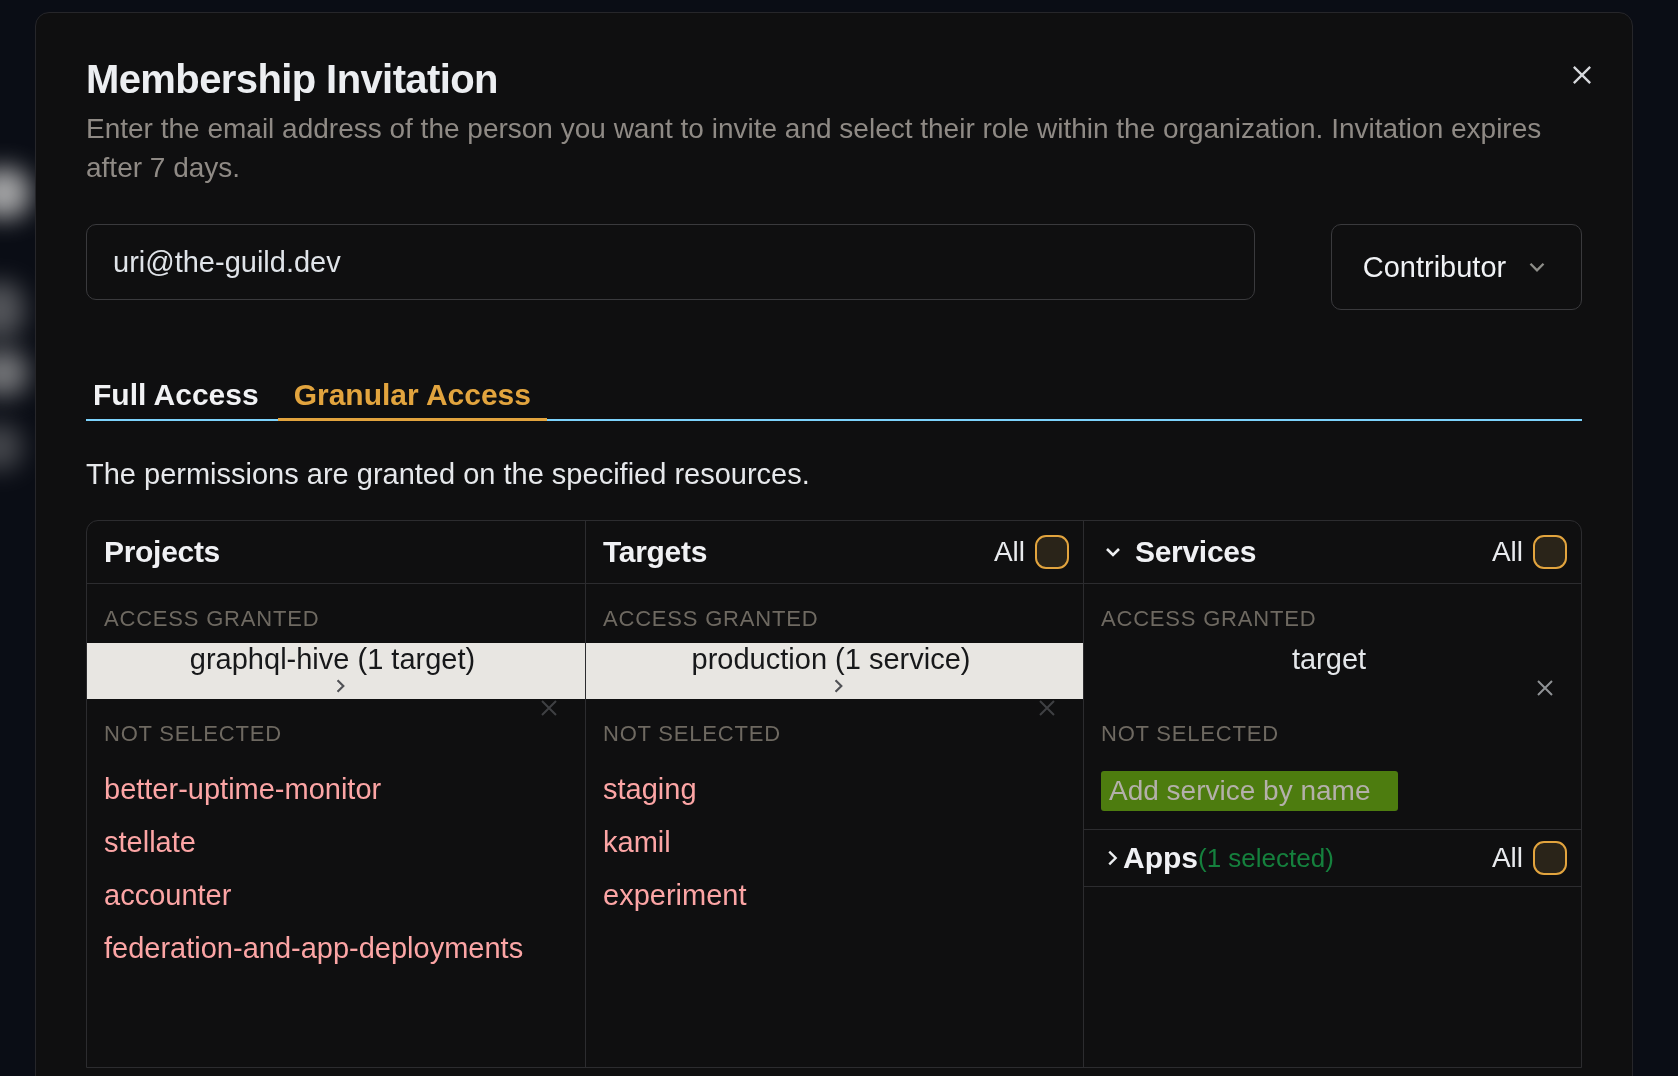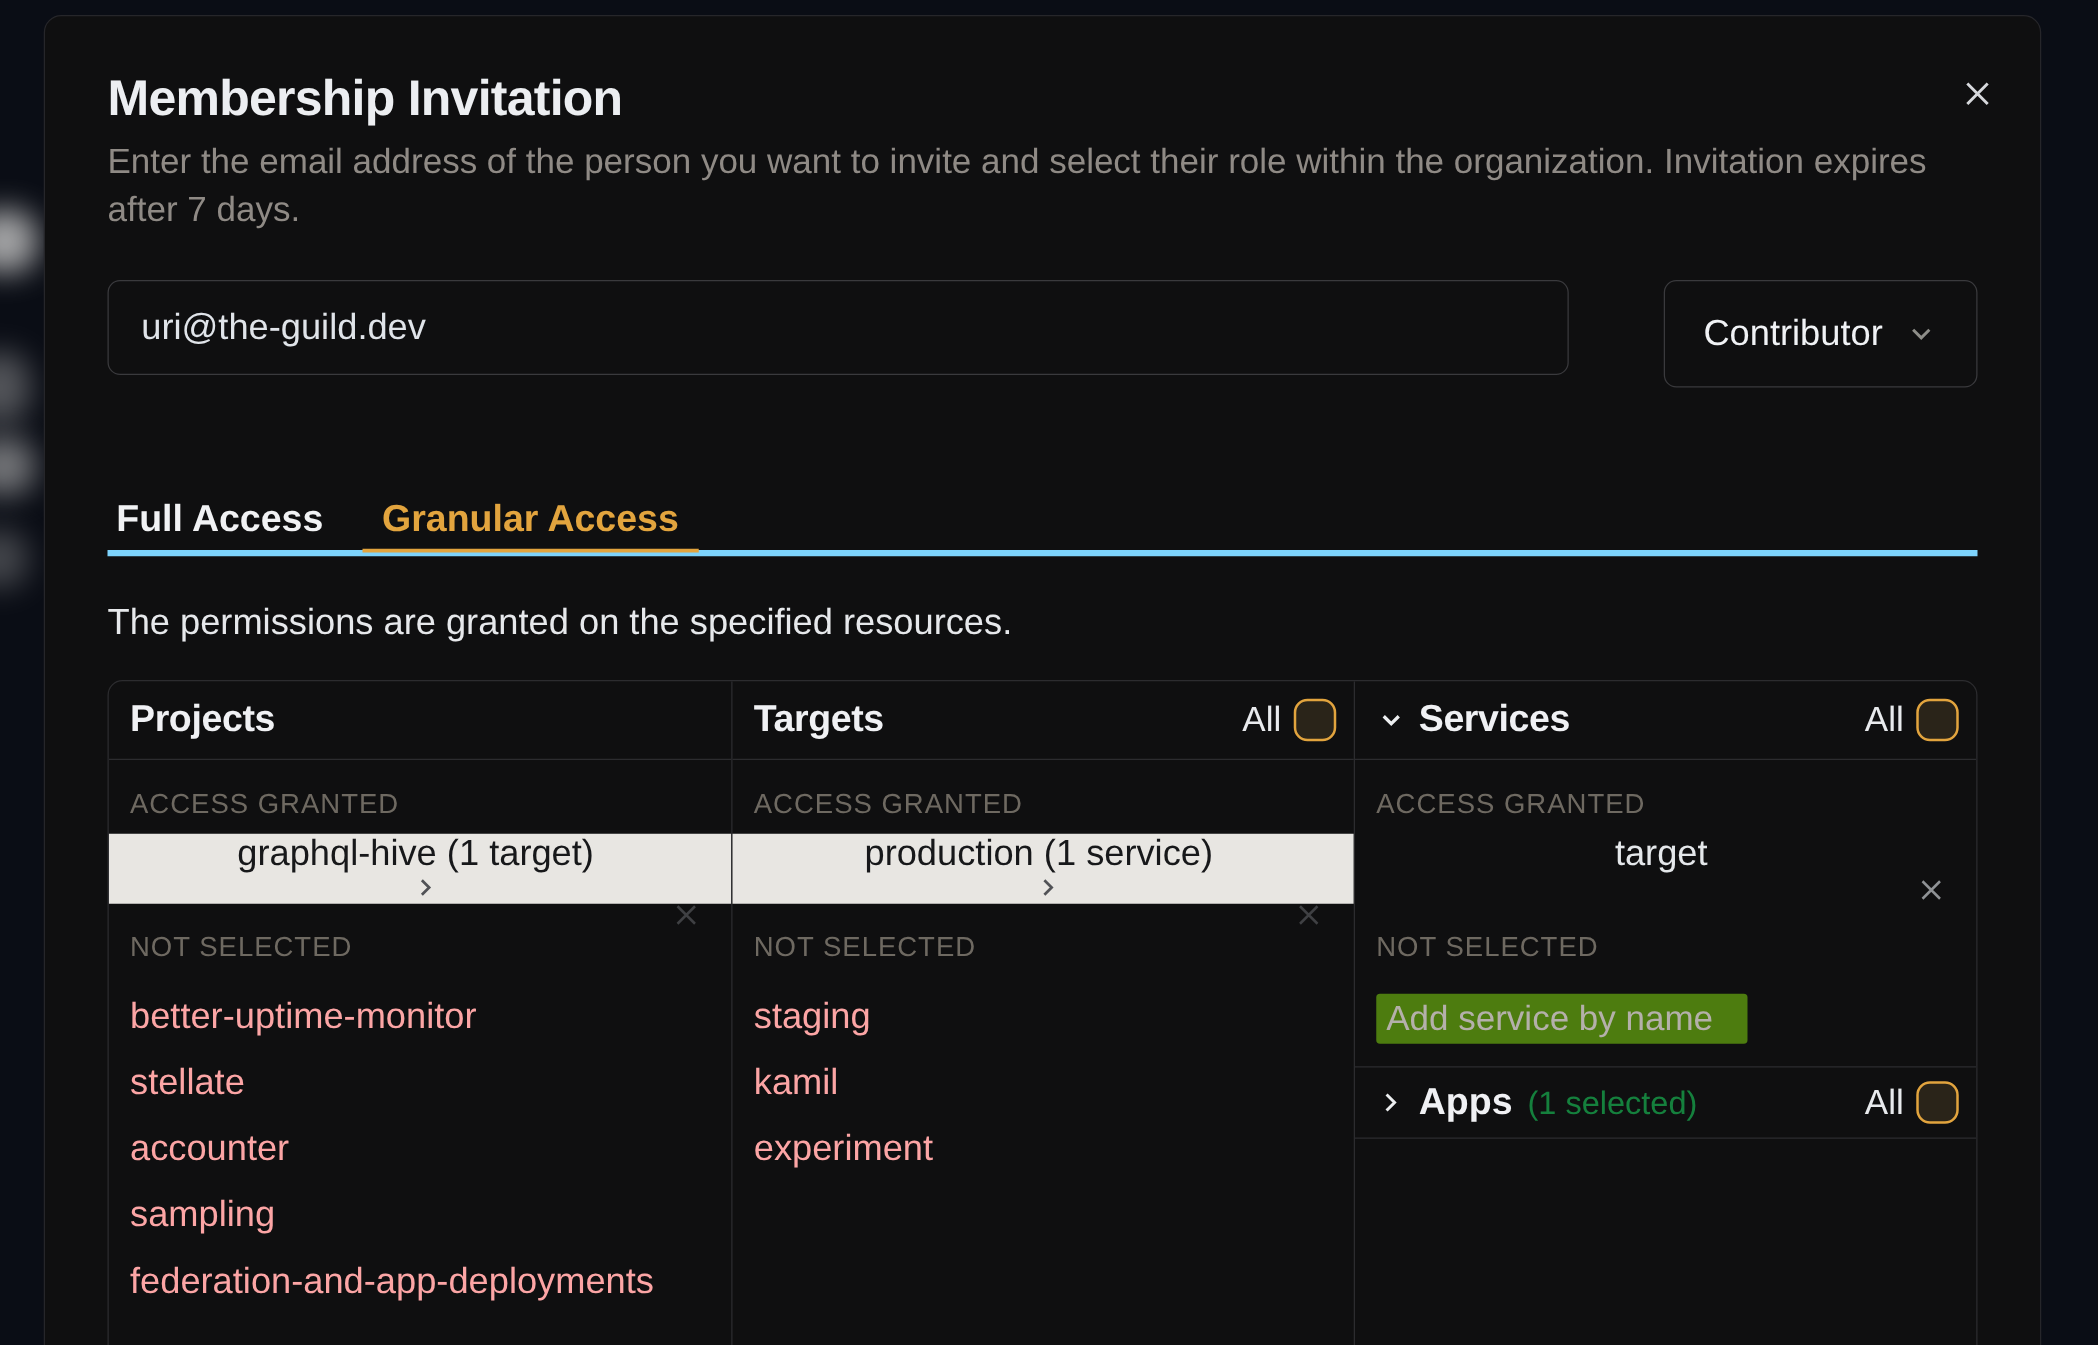--- a/index.html
+++ b/index.html
@@ -58,23 +58,23 @@
   .role-select {
     width:254px; height:86px;
     border:1px solid #3a3a3d; border-radius:10px;
     display:flex; align-items:center; justify-content:center; gap:18px;
     font-size:29px; color:#f0f2f5;
     cursor:pointer;
   }
   .role-select svg { width:26px; height:26px; stroke:#8e8e89; stroke-width:2.2; fill:none; }
 
   .tabs {
-    margin-top:89px;
-    display:flex; gap:24px;
-    border-bottom:5px solid #7dd3fc;
+    margin-top:68px;
+    display:flex; gap:12px;
+    border-bottom:2px solid #7dd3fc;
   }
   .tab {
     padding:0 7px 6px;
     font-size:30px; font-weight:600; line-height:34px;
     color:#f1f2f4; cursor:pointer;
   }
   .tab.active {
     padding:0 16px 6px;
     color:var(--accent,#e2a43e);
     border-bottom:3px solid var(--accent,#e2a43e);
@@ -153,21 +153,21 @@
     padding:0 8px;
     font-family:"Liberation Sans", sans-serif;
     font-size:28px; color:#d9d6d0;
     outline:none;
   }
   .add-input::placeholder { color:#b4b0aa; opacity:1; }
 
   .apps-row {
     margin-top:18px; height:58px;
     border-top:1px solid #2c2c2f; border-bottom:1px solid #2c2c2f;
-    display:flex; align-items:center; gap:12px;
+    display:flex; align-items:center; gap:0;
     padding:0 14px 0 17px;
     cursor:pointer;
   }
   .apps-row .chev svg { width:22px; height:22px; stroke:#eceef0; stroke-width:2.6; fill:none; display:block; }
   .apps-title { font-size:30px; font-weight:700; color:#f0f1f4; }
   .apps-count { font-size:26px; color:#15803d; }
 </style>
 </head>
 <body>
 
@@ -223,21 +223,20 @@
             <svg viewBox="0 0 24 24">
                 <path d="M5 5 L19 19 M19 5 L5 19"></path>
               </svg>
           </span>
         </div>
         <div class="sec-label">NOT SELECTED</div>
         <div class="list">
             <div class="list-item">better-uptime-monitor</div>
             <div class="list-item">stellate</div>
             <div class="list-item">accounter</div>
-            <div class="list-item">sampling</div>
             <div class="list-item">federation-and-app-deployments</div>
           </div>
       </div>
     </div>
 
     <div class="col">
       <div class="col-header">
         <span class="col-title">Targets</span>
         <span class="all-group">
           <span class="all-label">All</span>

